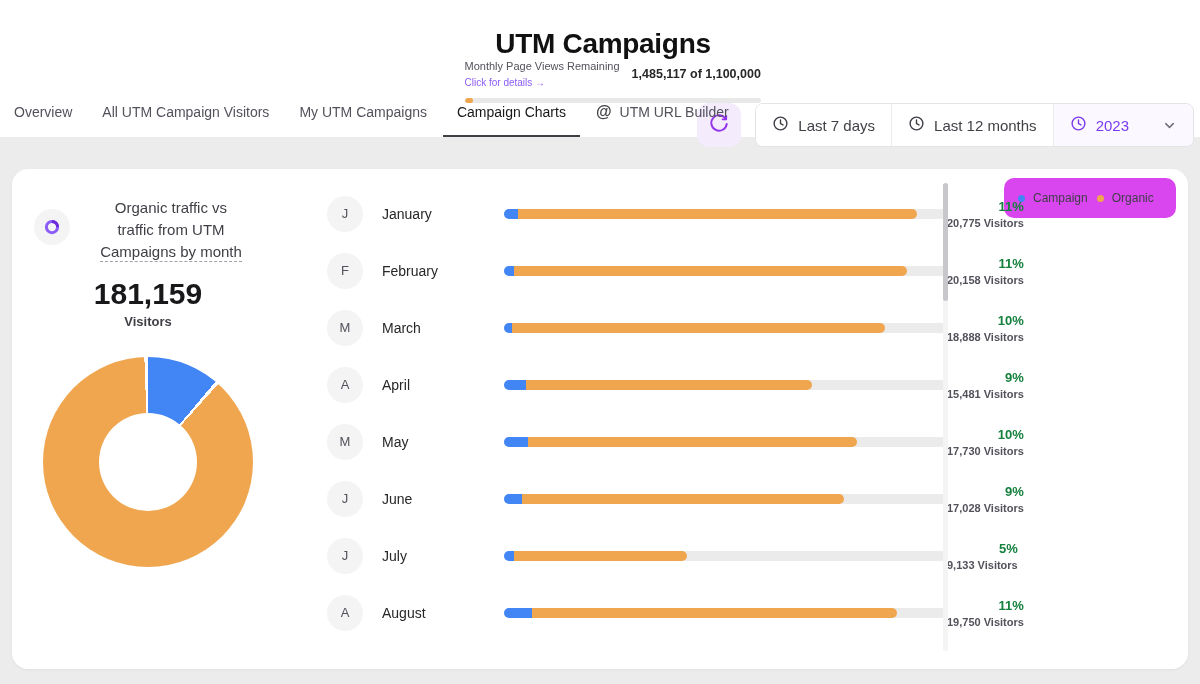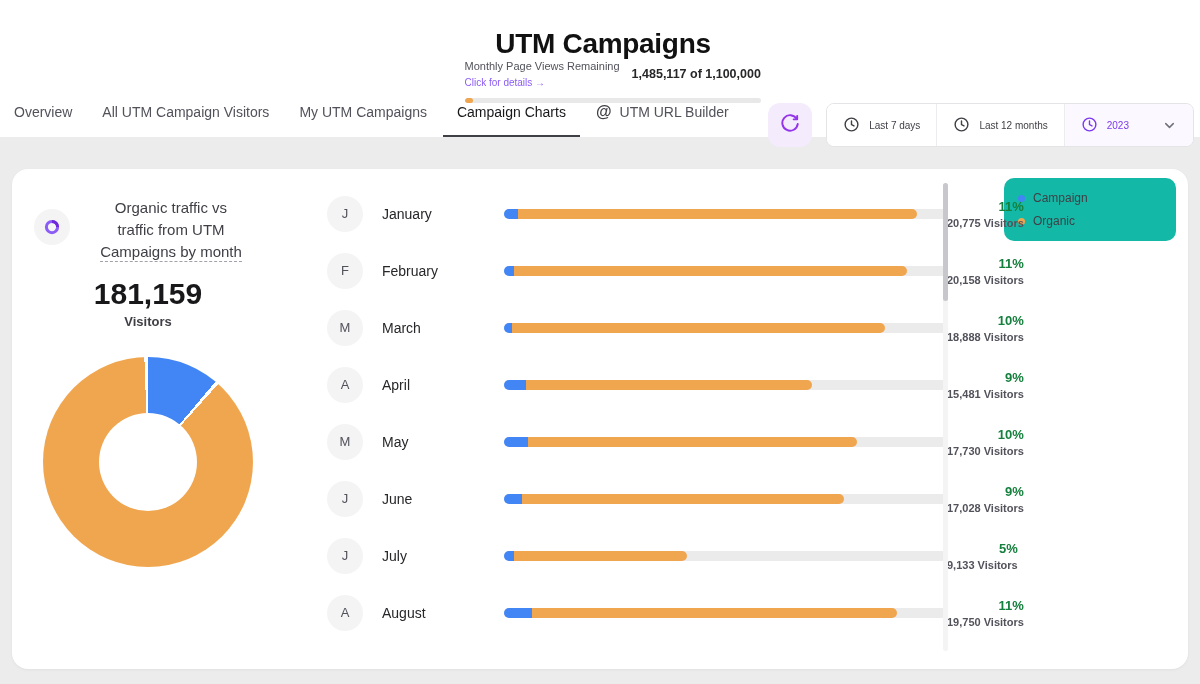--- a/index.html
+++ b/index.html
@@ -13,21 +13,21 @@
   .quota { margin-left:19px; width:296px; }
   .quota-top { display:flex; align-items:flex-start; }
   .quota-label { font-size:11px; color:#52525B; white-space:nowrap; }
   .quota-link { font-size:10px; color:#8B5CF6; margin-top:3px; display:inline-block; cursor:pointer; }
   .quota-value { font-size:12.5px; font-weight:bold; color:#27272A; margin-left:12px; margin-top:7px; white-space:nowrap; }
   .quota-bar { height:5px; background:#E8E8E8; border-radius:3px; margin-top:8px; overflow:hidden; }
   .quota-fill { height:100%; background:#F0A64F; border-radius:3px; }
   .header-actions { margin-left:auto; display:flex; align-items:center; gap:14px; }
   .refresh-btn { width:44px; height:44px; border-radius:12px; background:#F4EBFD; display:flex; align-items:center; justify-content:center; cursor:pointer; border:none; flex:none; }
   .filter-group { display:flex; border:1px solid #E4E4E7; border-radius:8px; background:#fff; height:44px; overflow:hidden; }
-  .filter-seg { display:flex; align-items:center; gap:9px; padding:0 16px; font-size:10px; color:#3F3F46; cursor:pointer; background:#fff; border:none; white-space:nowrap; font-family:inherit; }
+  .filter-seg { display:flex; align-items:center; gap:9px; padding:0 16px; font-size:15px; color:#3F3F46; cursor:pointer; background:#fff; border:none; white-space:nowrap; font-family:inherit; }
   .filter-seg + .filter-seg { border-left:1px solid #ECECEF; }
   .filter-seg.active { color:#7C3AED; background:#FBF8FF; }
   .filter-chevron { margin-left:24px; display:flex; align-items:center; }
 
   
   .tabs { display:flex; gap:30px; margin-top:8px; padding-left:2px; }
   .tab { position:relative; font-size:14px; color:#52525B; padding:10px 0 17px; cursor:pointer; display:flex; gap:8px; align-items:center; white-space:nowrap; }
   .tab.active { color:#18181B; font-weight:500; }
   .tab.active::after { content:''; position:absolute; left:-14px; right:-14px; bottom:0; height:2px; background:#3F3F46; }
   .at-icon { font-size:16px; font-weight:bold; color:#3F3F46; line-height:1; }
@@ -58,22 +58,22 @@
   .bar-blue { border-radius:5px 0 0 5px; }
   .bar-orange { border-radius:0 5px 5px 0; }
   .month-stats { margin-left:auto; text-align:right; padding-right:14px; }
   .month-pct { font-size:13px; font-weight:bold; color:#15803d; }
   .month-visitors { font-size:11px; font-weight:bold; color:#52525B; margin-top:3px; white-space:nowrap; }
   .scrollbar-track { position:absolute; right:1px; top:14px; width:5px; height:468px;
                      background:#F4F4F4; border-radius:3px; }
   .scrollbar-thumb { width:5px; height:118px; background:#C8C8CC; border-radius:3px; cursor:grab; }
 
   .right-col { width:198px; flex:none; padding:9px 12px 0 14px; }
-  .legend-card { background:#14b8a6; border-radius:10px; padding:13px 14px; display:flex;
-                 flex-direction:column; gap:9px; }
+  .legend-card { background:#d946ef; border-radius:10px; padding:13px 14px; display:flex;
+                 flex-direction:row; gap:9px; }
   .legend-item { display:flex; align-items:center; gap:8px; font-size:12px; color:#3F3F46; cursor:pointer; }
   .legend-dot { width:7px; height:7px; border-radius:50%; flex:none; }
 </style>
 </head>
 <body>
 
 <div class="header">
   <div class="header-top">
     <h1 class="page-title">UTM Campaigns</h1>
 

